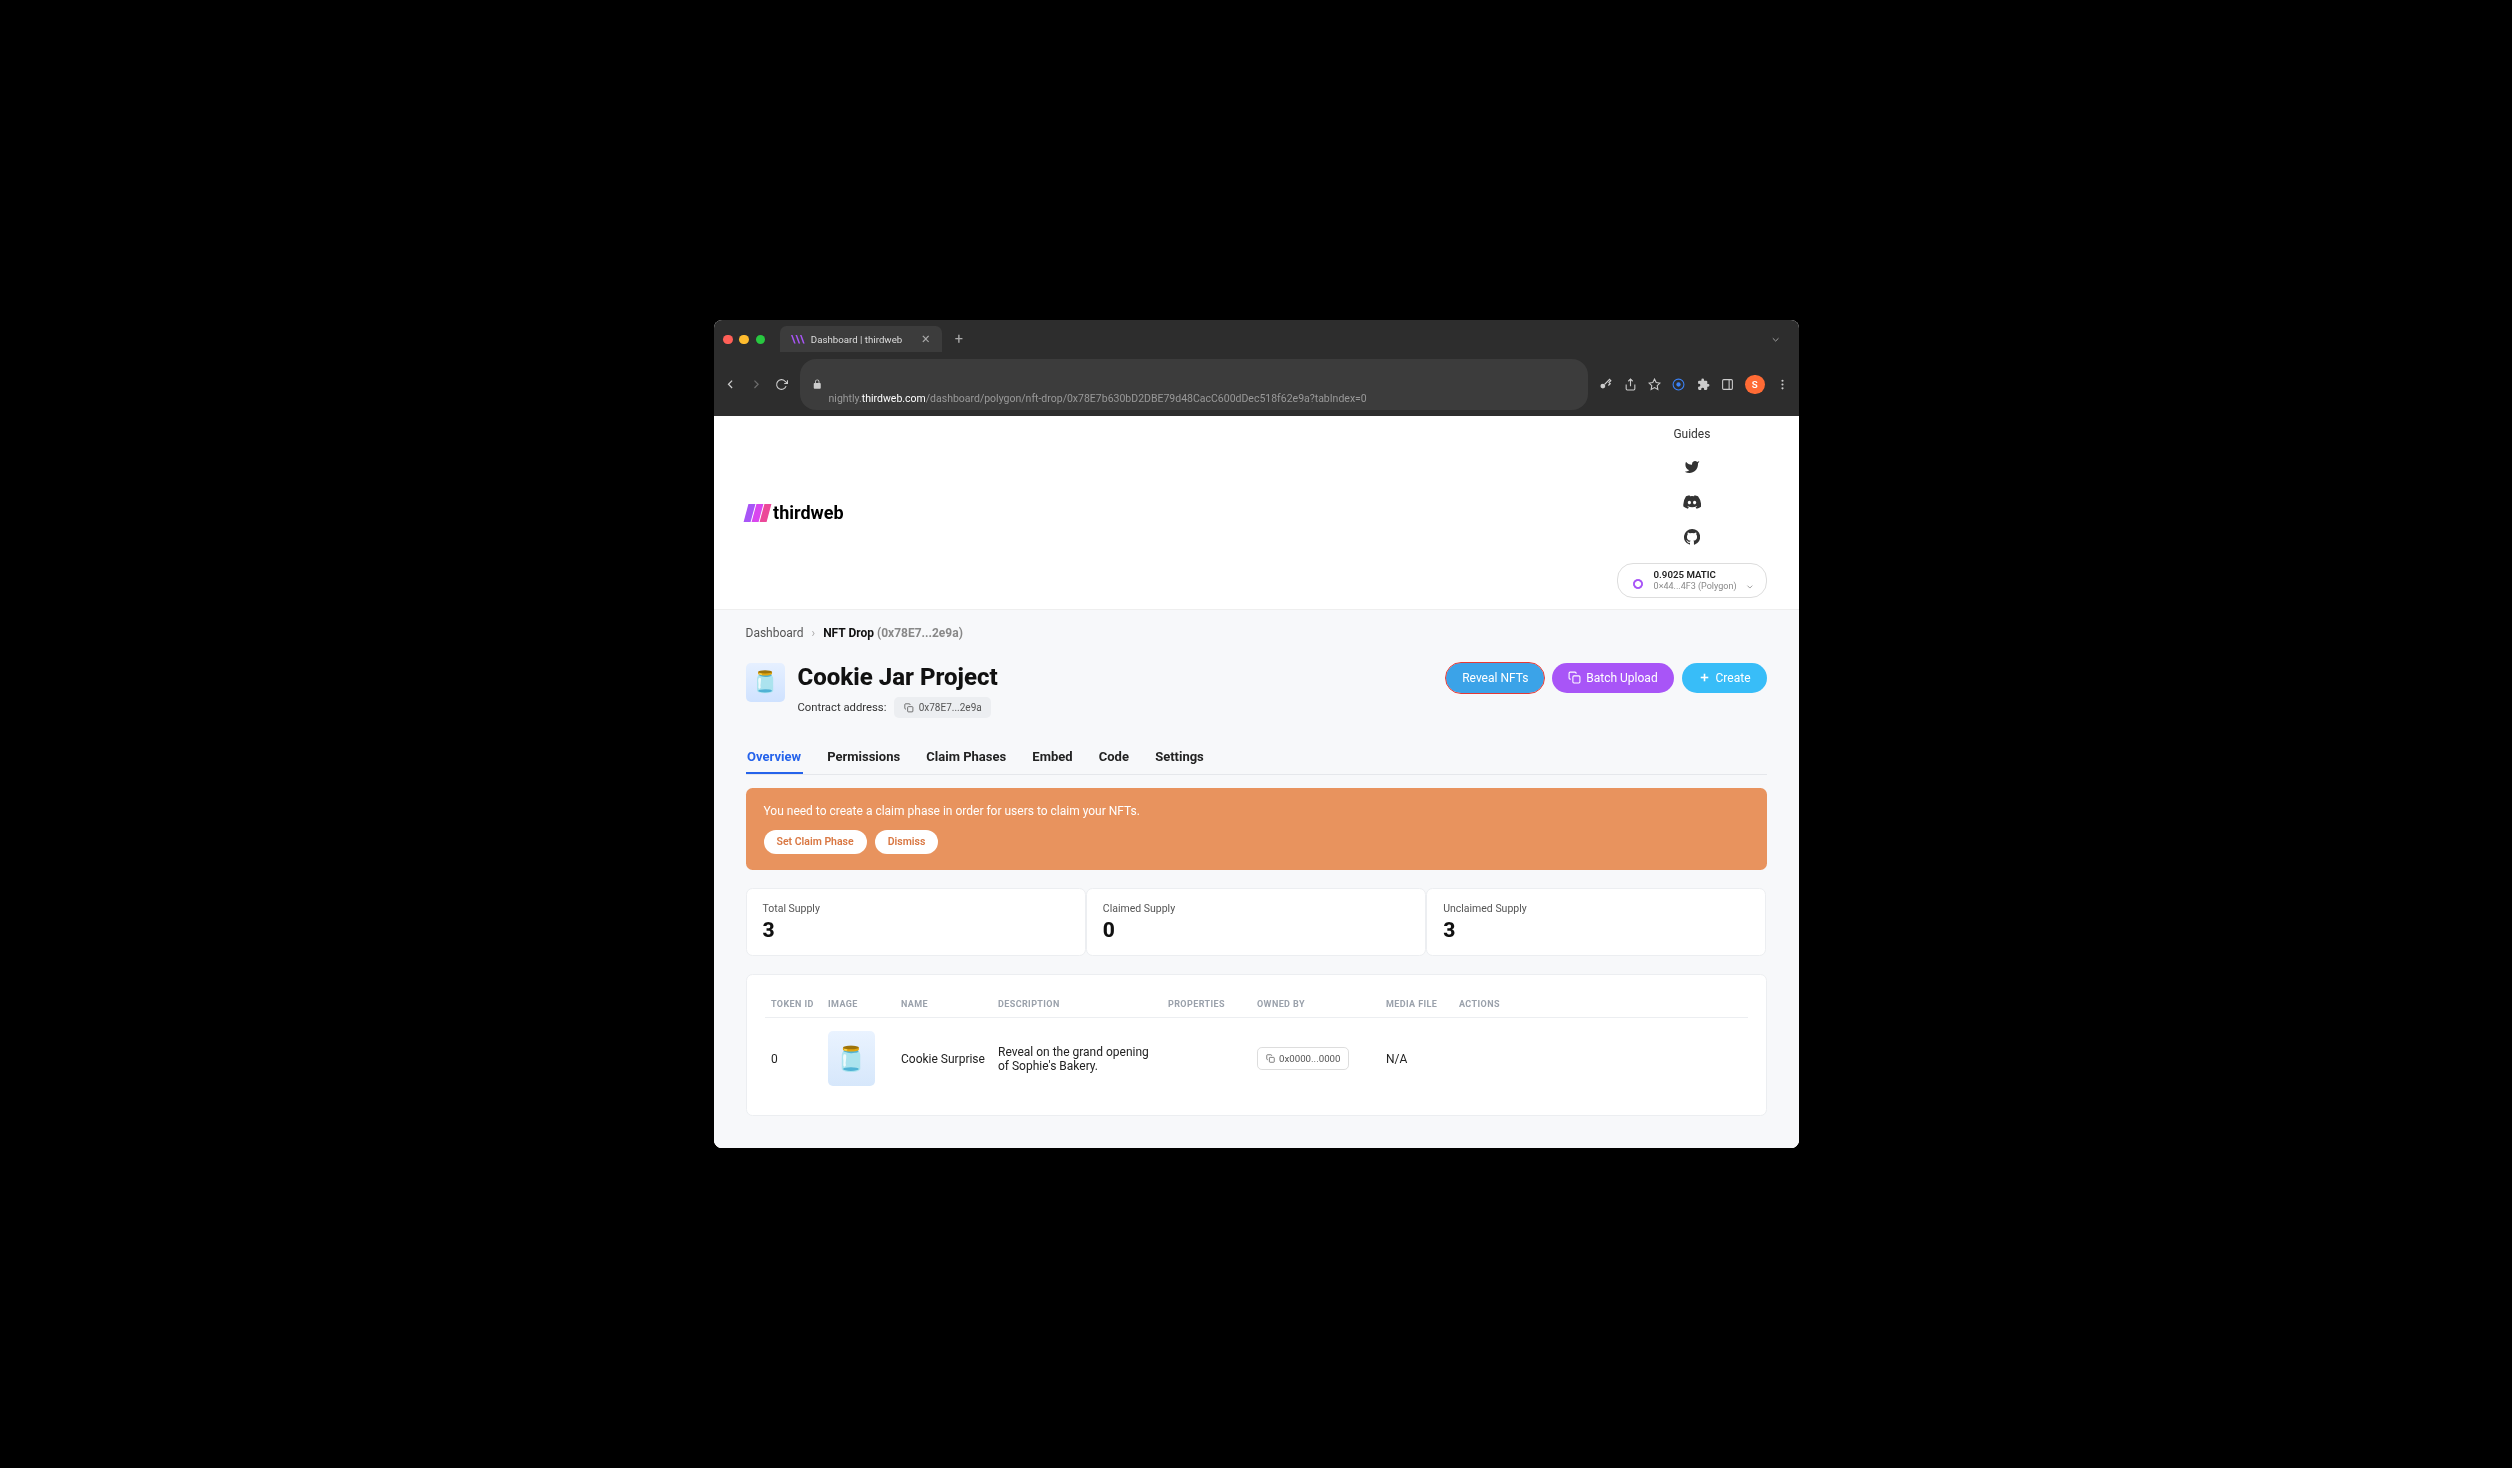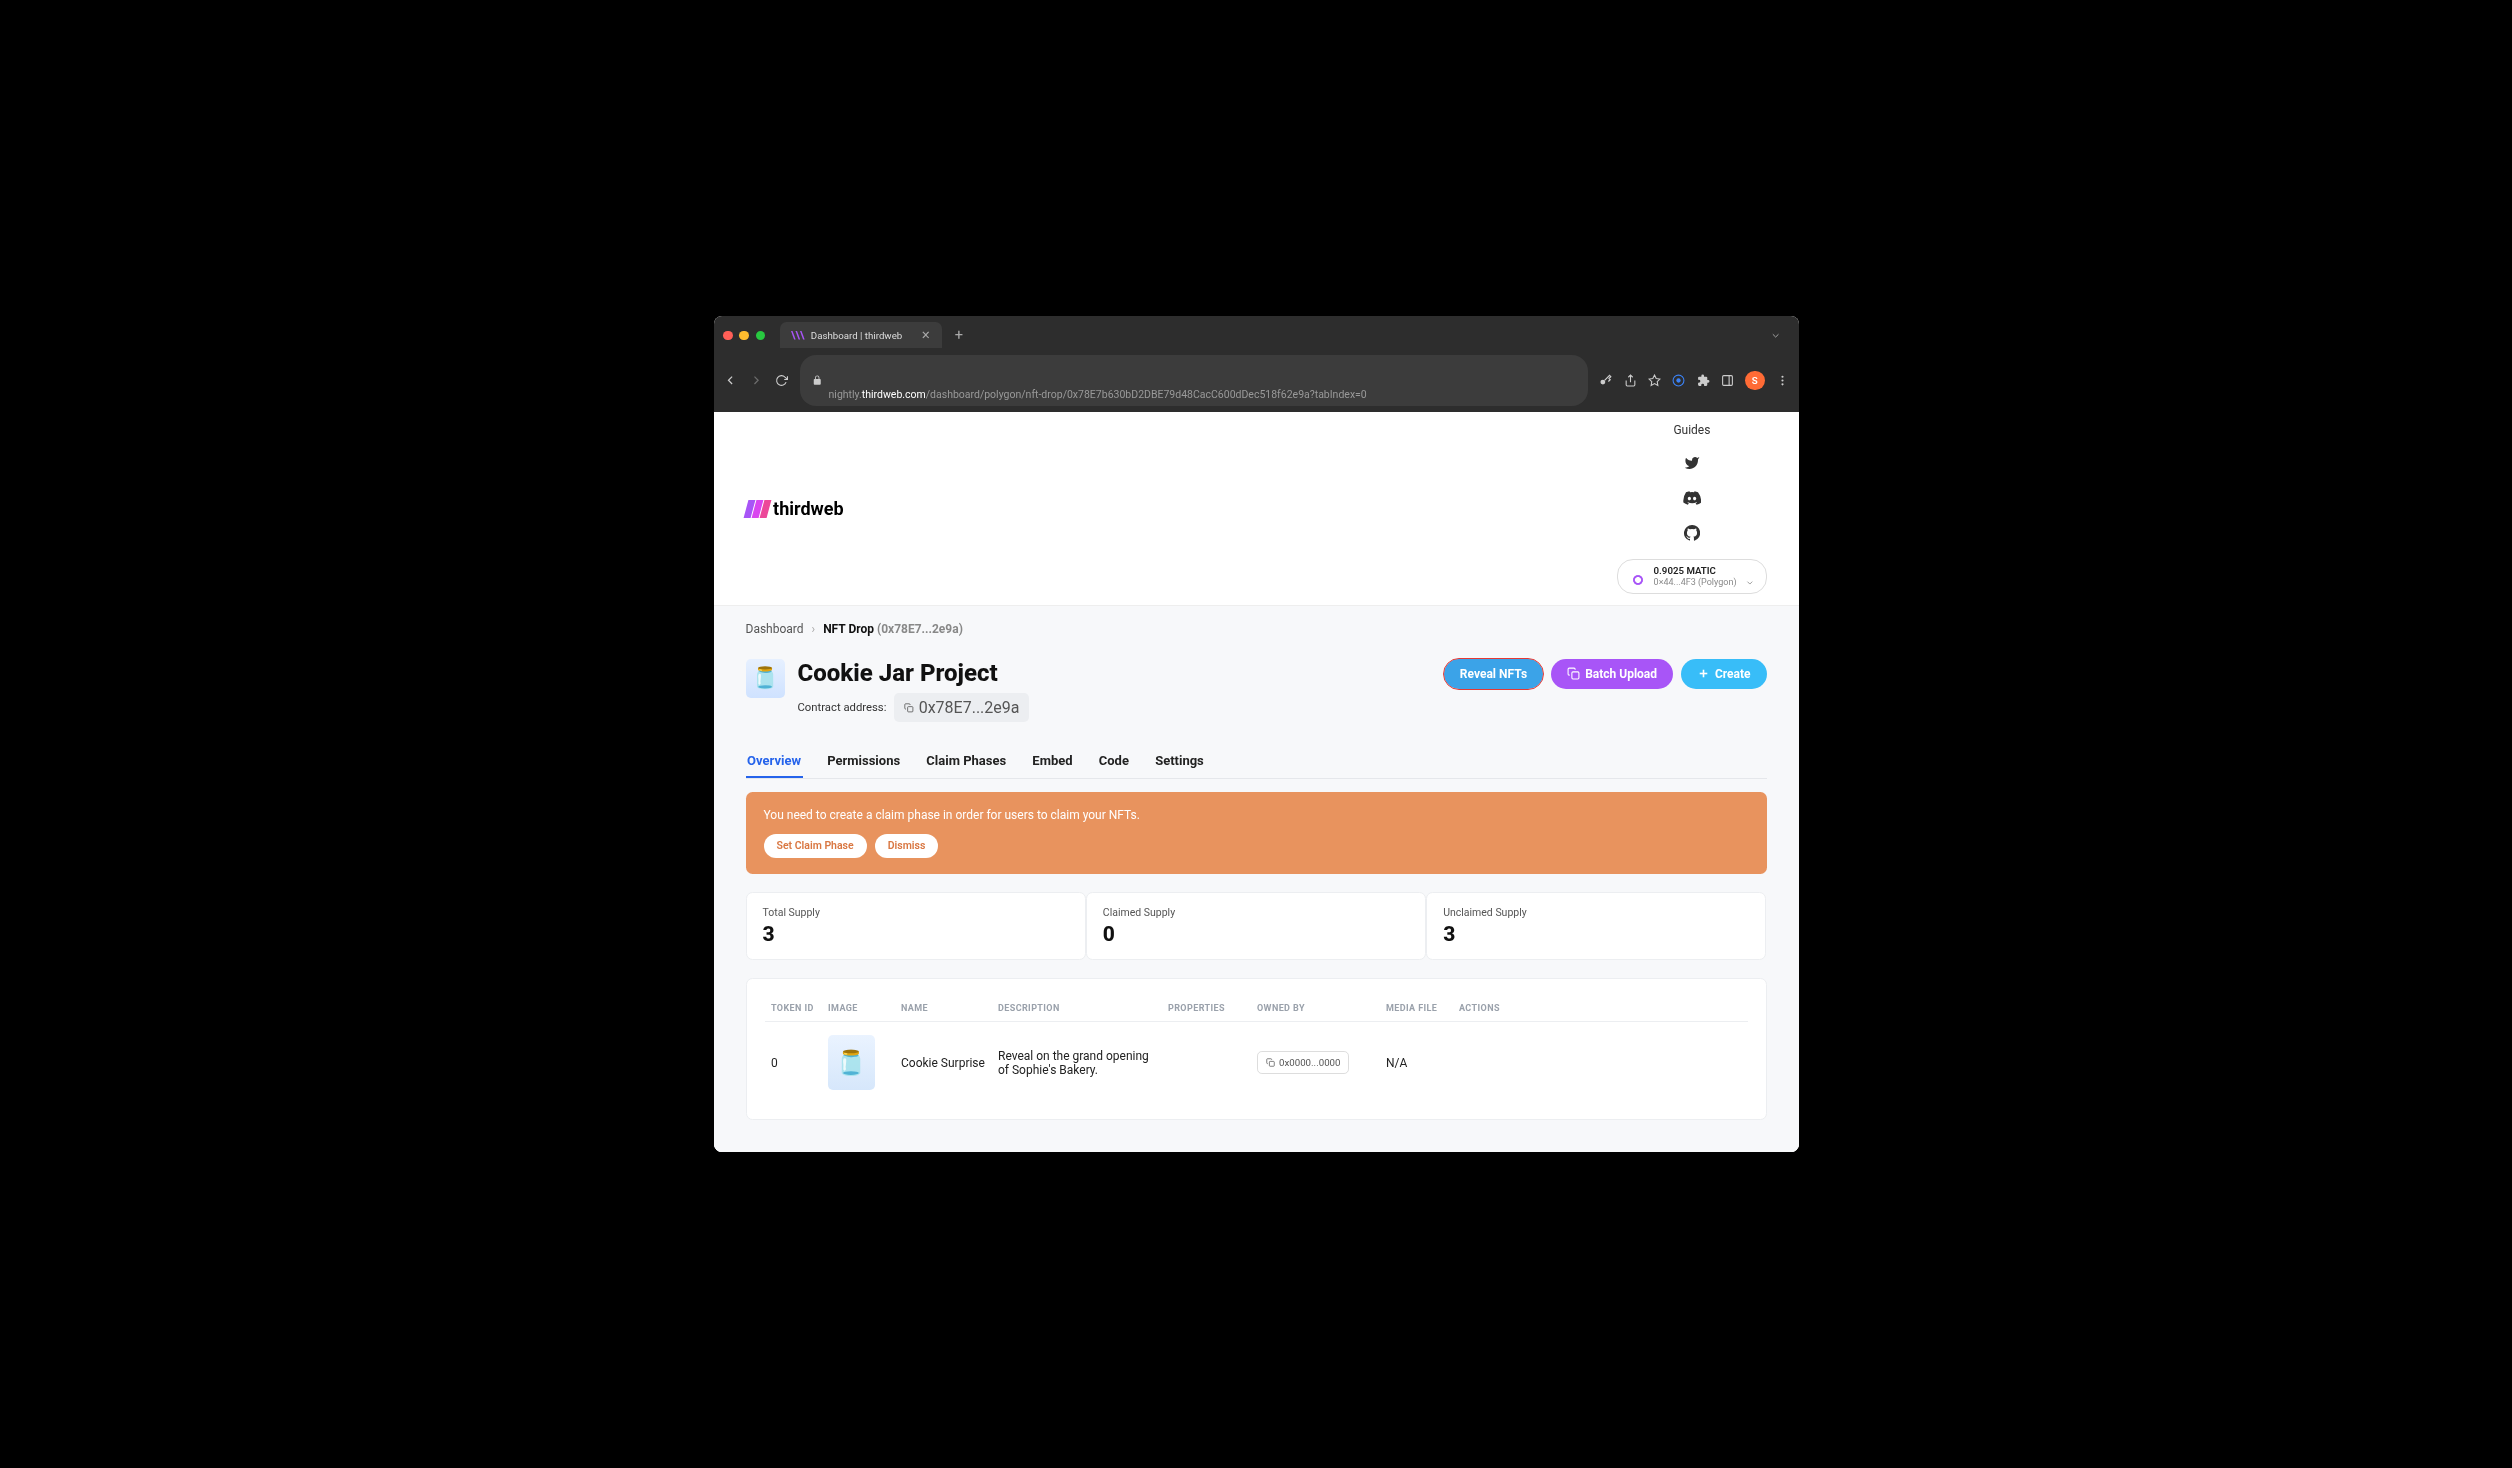--- a/index.html
+++ b/index.html
@@ -46,23 +46,23 @@
 .page-body { background: #f7f8fa; padding: 16px 32px 32px 32px; min-height: 502px; }
 .breadcrumb { display: flex; align-items: center; gap: 8px; font-size: 12px; color: #555; margin-bottom: 23px; }
 .bc-sep { color: #aaa; }
 .bc-current { font-weight: 700; color: #111; }
 .bc-hash { color: #888; font-weight: 700; }
 .page-head { display: flex; align-items: flex-start; gap: 13px; margin-bottom: 23px; }
 .project-icon { width: 39px; height: 39px; background: linear-gradient(#e6f0ff,#cfe2ff); border-radius: 4.9px; display: flex; align-items: center; justify-content: center; font-size: 21px; }
 .project-title { font-size: 24px; font-weight: 800; color: #111; margin-bottom: 6.5px; }
 .contract-row { display: flex; align-items: center; gap: 8px; font-size: 11.3px; }
 .contract-label { font-weight: 400; color: #333; }
-.addr-chip { background: #eceef1; border-radius: 4.9px; padding: 4.9px 9.7px; font-family: ui-monospace, monospace; font-size: 16px; color: #555; display: flex; align-items: center; gap: 4.9px; cursor: pointer; }
+.addr-chip { background: #eceef1; border-radius: 4.9px; padding: 4.9px 9.7px; font-family: ui-monospace, monospace; font-size: 10px; color: #555; display: flex; align-items: center; gap: 4.9px; cursor: pointer; }
 .head-actions { margin-left: auto; display: flex; gap: 8px; align-items: center; }
-.btn { border: none; border-radius: 18px; padding: 8px 16px; font-size: 12px; font-weight: 700; cursor: pointer; display: flex; align-items: center; gap: 4.9px; justify-content: center; }
+.btn { border: none; border-radius: 18px; padding: 8px 16px; font-size: 12px; font-weight: 400; cursor: pointer; display: flex; align-items: center; gap: 4.9px; justify-content: center; }
 .btn-reveal { background: #3ba3e8; color: #fff; outline: 1.6px solid #e53935; outline-offset: 0.8px; }
 .btn-batch { background: #a855f7; color: #fff; }
 .btn-create { background: #38bdf8; color: #fff; }
 .tabs-row { display: flex; gap: 23px; border-bottom: 0.8px solid #e5e7eb; margin-bottom: 13px; }
 .tab-link { padding: 8px 1.6px; font-size: 13px; font-weight: 700; color: #222; cursor: pointer; border-bottom: 2.4px solid transparent; }
 .tab-link.active { color: #2563eb; border-bottom-color: #2563eb; }
 .alert-banner { background: #e8935e; border-radius: 6.5px; padding: 16px 18px; margin-bottom: 18px; }
 .alert-text { color: #fff; font-size: 12px; margin-bottom: 11.3px; }
 .alert-actions { display: flex; gap: 8px; }
 .alert-btn { background: #fff; color: #d97742; border: none; border-radius: 14.6px; padding: 5.7px 13px; font-size: 10.5px; font-weight: 600; cursor: pointer; }

